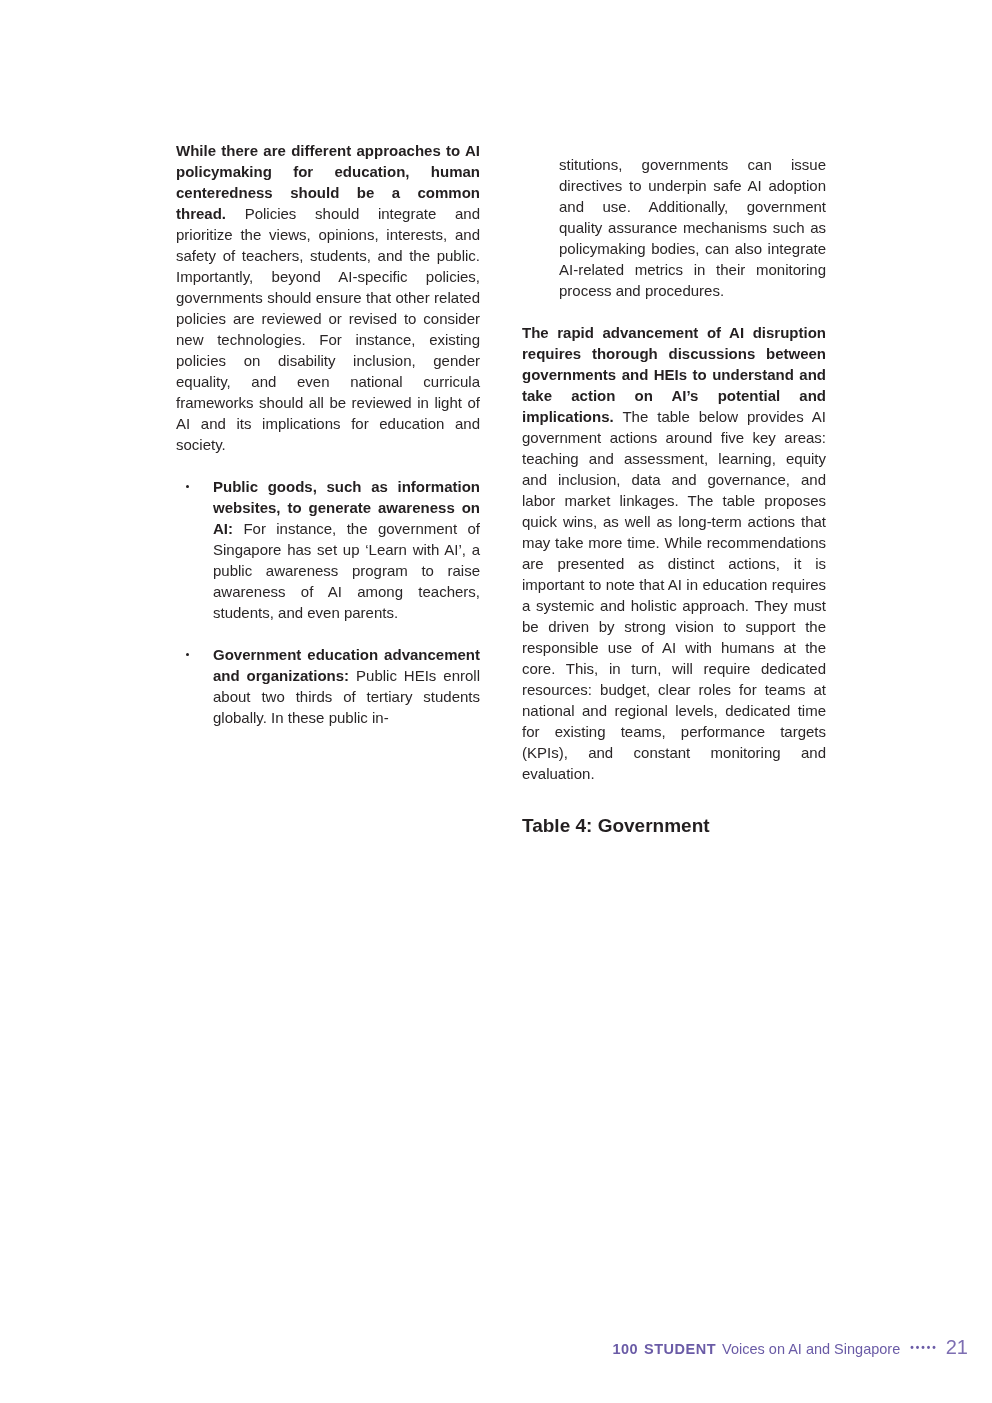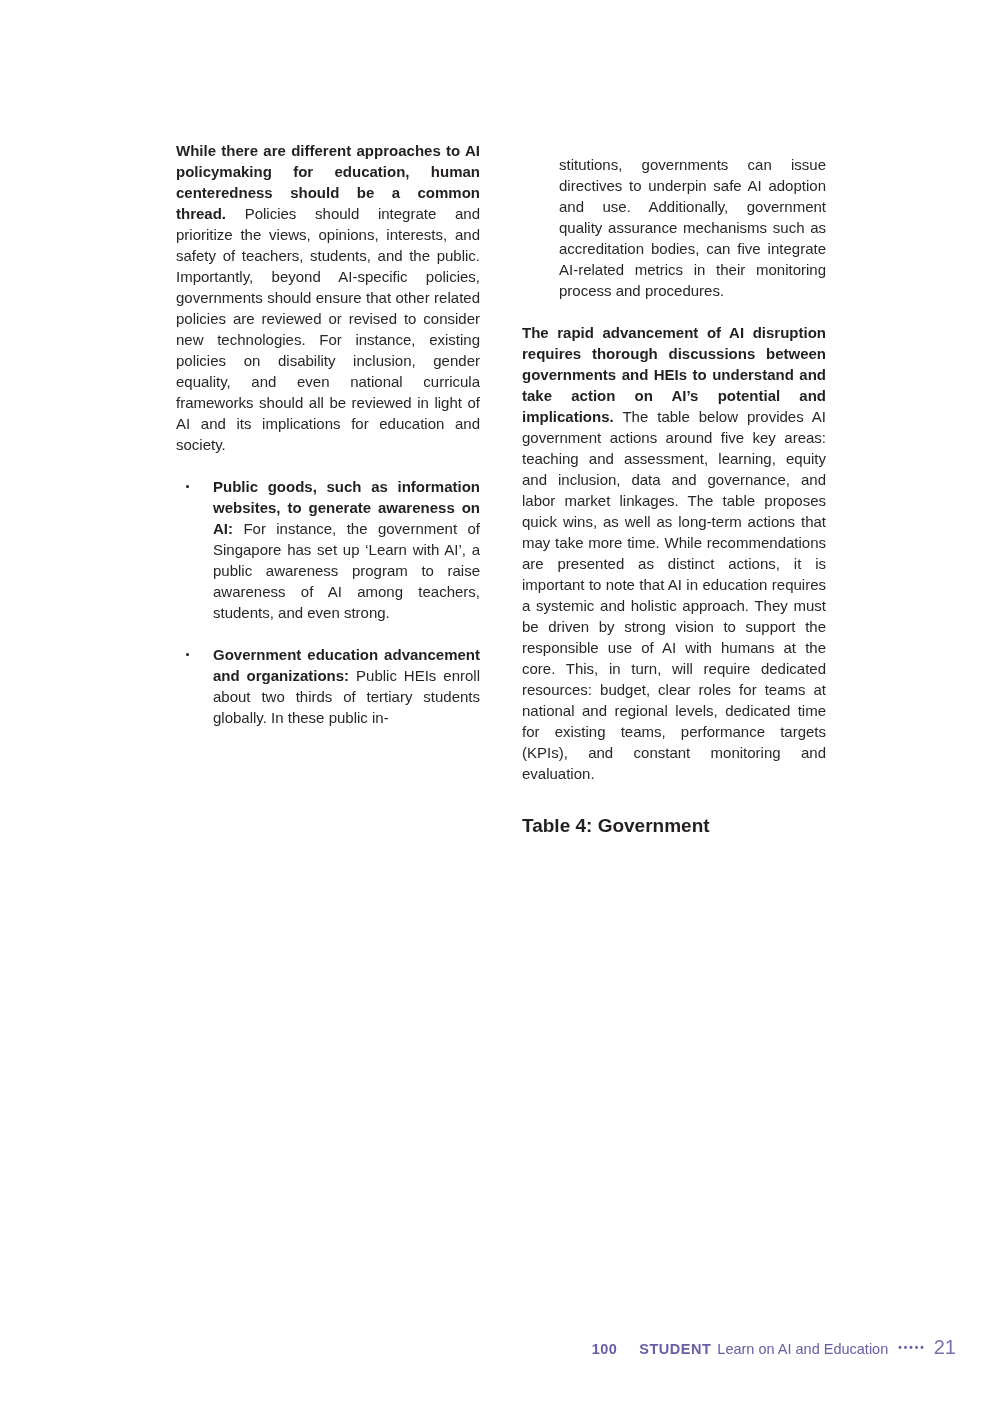--- a/index.html
+++ b/index.html
@@ -64,35 +64,35 @@
     font-size: 19px;
     line-height: 26px;
     font-weight: bold;
     color: #231f20;
     margin: 29px 0 0 0;
     text-align: left;
   }
   .footer {
     position: absolute;
     top: 1336px;
-    right: 36px;
+    right: 24px;
     display: flex;
     align-items: baseline;
     color: #6a5ba6;
     font-size: 14.5px;
     white-space: nowrap;
   }
   .footer .report-number {
     font-weight: bold;
     letter-spacing: 0.5px;
   }
   .footer .report-series {
     font-weight: bold;
     letter-spacing: 0.5px;
-    margin-left: 22px;
+    margin-left: 6px;
   }
   .footer .report-title {
     font-weight: normal;
     margin-left: 6px;
   }
   .footer .dots {
     font-size: 10px;
     letter-spacing: 2px;
     margin-left: 10px;
     align-self: center;
@@ -112,42 +112,42 @@
 
   <div class="content">
 
     <div class="col">
 
       <p><span class="lead">While there are different approaches to AI policymaking for education, human centeredness should be a common thread.</span><span> Policies should integrate and prioritize the views, opinions, interests, and safety of teachers, students, and the public. Importantly, beyond AI-specific policies, governments should ensure that other related policies are reviewed or revised to consider new technologies. For instance, existing policies on disability inclusion, gender equality, and even national curricula frameworks should all be reviewed in light of AI and its implications for education and society.</span></p>
 
 
       <ul class="bullet-list">
         <li class="bullet">
-          <span class="bullet-dot"></span><span class="lead">Public goods, such as information websites, to generate awareness on AI:</span><span> For instance, the government of Singapore has set up ‘Learn with AI’, a public awareness program to raise awareness of AI among teachers, students, and even strong.</span>
+          <span class="bullet-dot"></span><span class="lead">Public goods, such as information websites, to generate awareness on AI:</span><span> For instance, the government of Singapore has set up ‘Learn with AI’, a public awareness program to raise awareness of AI among teachers, students, and even parents.</span>
         </li>
         <li class="bullet">
           <span class="bullet-dot"></span><span class="lead">Government education advancement and organizations:</span><span> Public HEIs enroll about two thirds of tertiary students globally. In these public in-</span>
         </li>
       </ul>
 
     </div>
 
     <div class="col">
 
-      <p class="continuation">stitutions, governments can issue directives to underpin safe AI adoption and use. Additionally, government quality assurance mechanisms such as accreditation bodies, can five integrate AI-related metrics in their monitoring process and procedures.</p>
+      <p class="continuation">stitutions, governments can issue directives to underpin safe AI adoption and use. Additionally, government quality assurance mechanisms such as policymaking bodies, can also integrate AI-related metrics in their monitoring process and procedures.</p>
 
       <p><span class="lead">The rapid advancement of AI disruption requires thorough discussions between governments and HEIs to understand and take action on AI’s potential and implications.</span><span> The table below provides AI government actions around five key areas: teaching and assessment, learning, equity and inclusion, data and governance, and labor market linkages. The table proposes quick wins, as well as long-term actions that may take more time. While recommendations are presented as distinct actions, it is important to note that AI in education requires a systemic and holistic approach. They must be driven by strong vision to support the responsible use of AI with humans at the core. This, in turn, will require dedicated resources: budget, clear roles for teams at national and regional levels, dedicated time for existing teams, performance targets (KPIs), and constant monitoring and evaluation.</span></p>
 
       <h2 class="table-heading">Table 4: Government</h2>
 
     </div>
 
   </div>
 
   <div class="footer">
     <span class="report-number">100</span>
     <span class="report-series">STUDENT</span>
-    <span class="report-title">Learn on AI and Education</span>
+    <span class="report-title">Voices on AI and Singapore</span>
     <span class="dots">•••••</span>
     <span class="page-number">21</span>
   </div>
 
 </div>
 
 </body></html>

